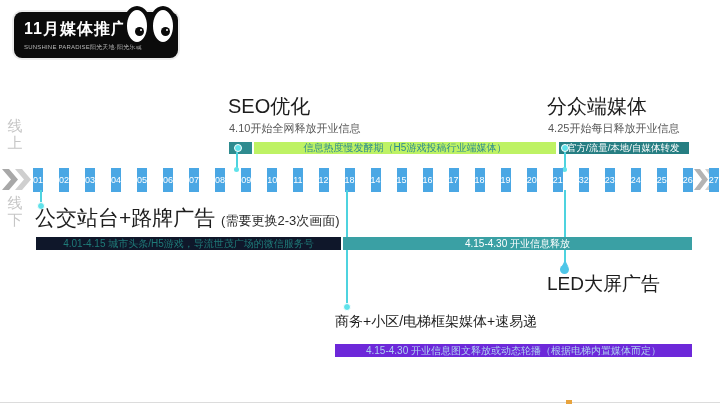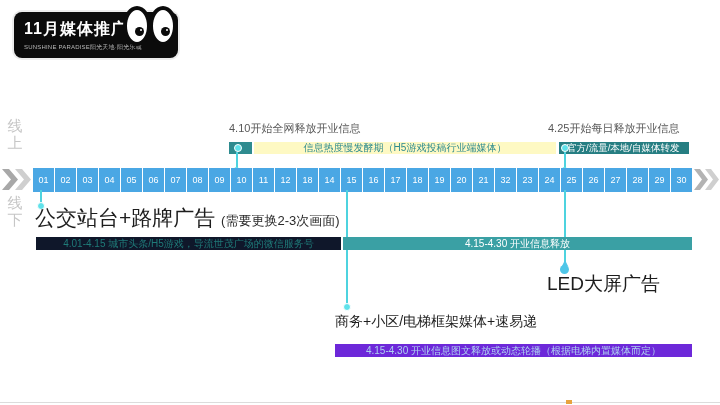--- a/index.html
+++ b/index.html
@@ -15,30 +15,30 @@
   .eye{position:absolute;top:-6px;width:20px;height:32px;background:#fff;border:4px solid #0b0b0b;border-radius:50%;}
   .eye.e1{right:27px;} .eye.e2{right:1px;}
   .pupil{position:absolute;right:3px;bottom:6px;width:9px;height:9px;background:#0b0b0b;border-radius:50%;}
   .glint{position:absolute;right:2px;top:2px;width:2px;height:2px;background:#fff;border-radius:50%;}
   
   .vlabel{position:absolute;left:6px;width:18px;color:#c6c6c6;font-size:15px;line-height:17px;text-align:center;white-space:pre-line;}
   .vl-online{top:117px;} .vl-offline{top:194px;}
   .chev{position:absolute;top:169px;height:21px;}
   .chev-left{left:2px;} .chev-right{left:694px;}
   
-  .timeline{position:absolute;left:33px;top:168px;width:659px;height:24px;display:flex;gap:1px;}
+  .timeline{position:absolute;left:33px;top:168px;width:659px;height:24px;display:flex;gap:16px;}
   .day{flex:1;background:#4aa7e4;color:#fff;font-size:9px;display:flex;align-items:center;justify-content:center;}
   
   .h-big{position:absolute;color:#1d1d1d;font-size:20px;line-height:1.1;white-space:nowrap;}
   .h-sub{position:absolute;color:#585858;font-size:11px;white-space:nowrap;}
   .h-note{font-size:13px;color:#2a2a2a;}
   
   .bar{position:absolute;height:12px;font-size:10px;display:flex;align-items:center;justify-content:center;white-space:nowrap;}
   .seg-dot-dark{left:229px;top:142px;width:23px;background:#2e8b8f;}
-  .seg-light{left:254px;top:142px;width:302px;background:#fef9c3;color:#2e8b8f;}
+  .seg-light{left:254px;top:142px;width:302px;background:#bef264;color:#2e8b8f;}
   .seg-dark2{left:559px;top:142px;width:130px;background:#267e82;color:#fff;font-size:9.5px;padding-left:8px;width:122px;justify-content:flex-start;}
   .bus-bar1{left:36px;top:237px;width:305px;height:13px;background:#0f172a;color:#1f7a78;}
   .bus-bar2{left:343px;top:237px;width:349px;height:13px;background:#3aa0a4;color:#fff;}
   .led-bar{left:547px;top:299px;width:141px;height:13px;background:#55a8e8;color:#fff;font-size:9.5px;}
   .elev-bar{left:335px;top:344px;width:357px;height:13px;background:#6d28d9;color:#aed1f0;}
   
   .conn{position:absolute;width:2px;background:#4ed3df;}
   .cdot{position:absolute;width:6px;height:6px;border-radius:50%;background:#5fe2ea;border:1px solid #fff;}
   .tl-dot{position:absolute;width:5px;height:5px;border-radius:50%;background:#5fe2ea;}
   .drop{position:absolute;width:9px;height:9px;background:#4fc6e8;border-radius:50%;}
@@ -74,22 +74,24 @@
 
   <svg class="chev chev-left" width="30" height="21" viewBox="0 0 30 21">
     <polygon points="0,0 7,0 16,10.5 7,21 0,21 9,10.5" fill="#a8a8a8"></polygon>
     <polygon points="13,0 20,0 29,10.5 20,21 13,21 22,10.5" fill="#cfcfcf"></polygon>
   </svg>
   <svg class="chev chev-right" width="26" height="21" viewBox="0 0 26 21">
     <polygon points="0,0 6,0 14,10.5 6,21 0,21 8,10.5" fill="#b3b3b3"></polygon>
     <polygon points="11,0 17,0 25,10.5 17,21 11,21 19,10.5" fill="#cfcfcf"></polygon>
   </svg>
 
+  <div class="h-big" style="left:228px;top:95px;">SEO优化</div>
   <div class="h-sub" style="left:229px;top:121px;">4.10开始全网释放开业信息</div>
 
+  <div class="h-big" style="left:547px;top:95px;">分众端媒体</div>
   <div class="h-sub" style="left:548px;top:121px;">4.25开始每日释放开业信息</div>
 
   <div class="bar seg-dot-dark"></div>
   <div class="cdot" style="left:234px;top:144px;"></div>
   <div class="bar seg-light">信息热度慢发酵期（H5游戏投稿行业端媒体）</div>
   <div class="bar seg-dark2">官方/流量/本地/自媒体转发</div>
   <div class="cdot" style="left:561px;top:144px;"></div>
 
   <div class="conn" style="left:236px;top:152px;height:17px;"></div>
   <div class="tl-dot" style="left:234px;top:167px;"></div>

